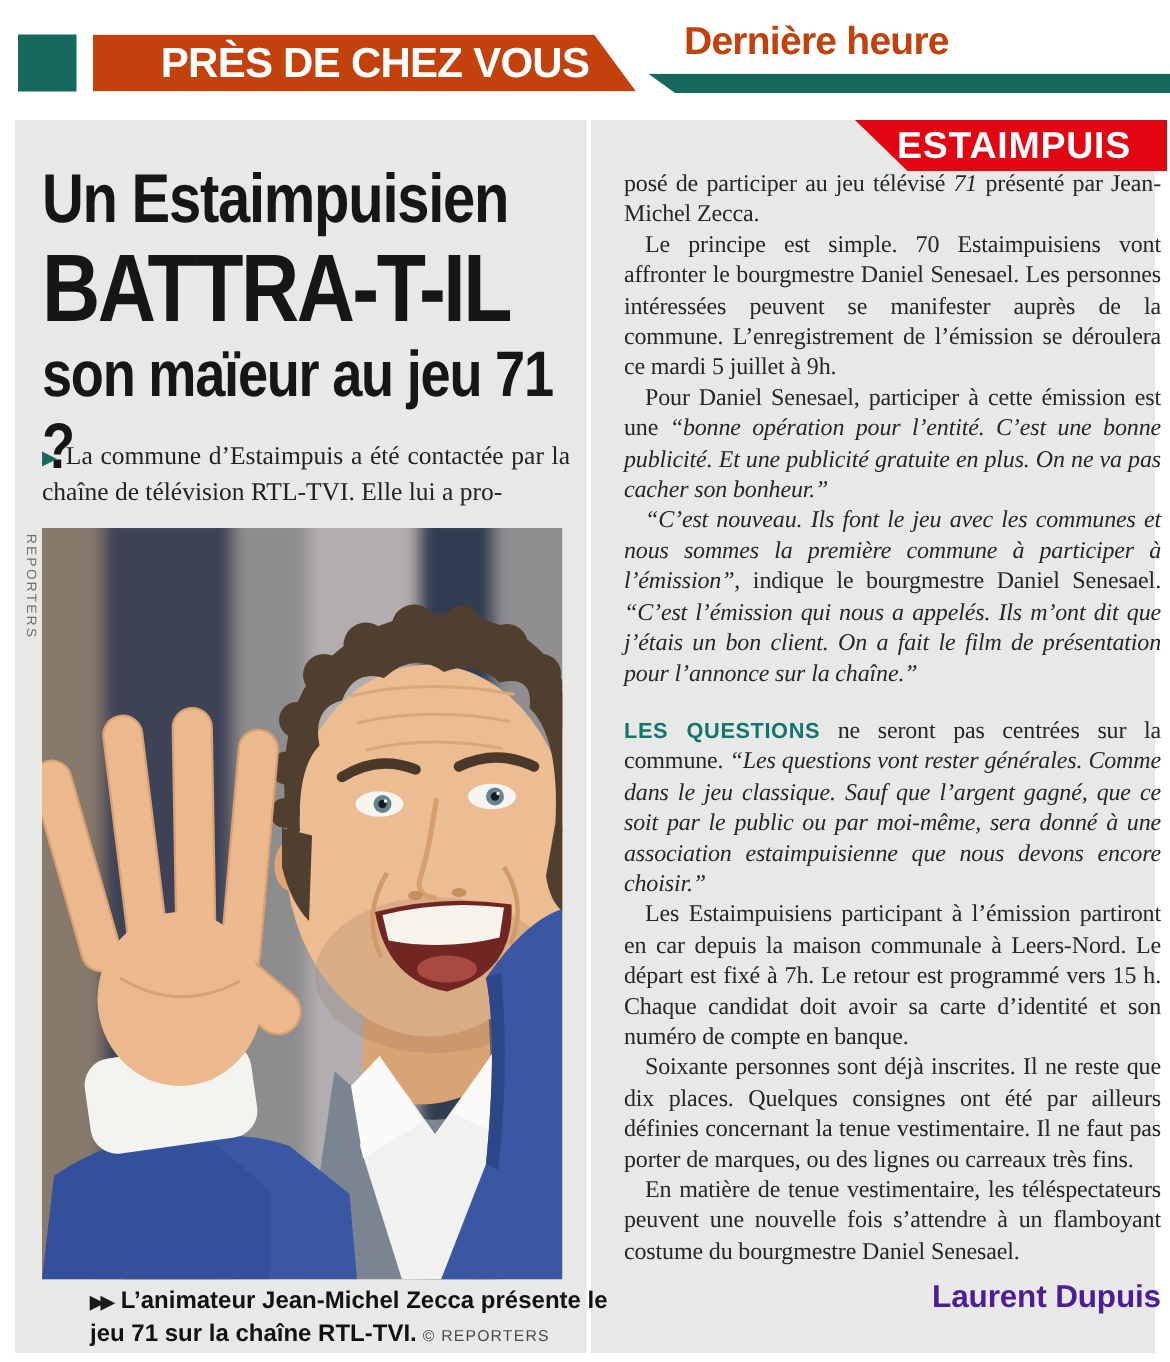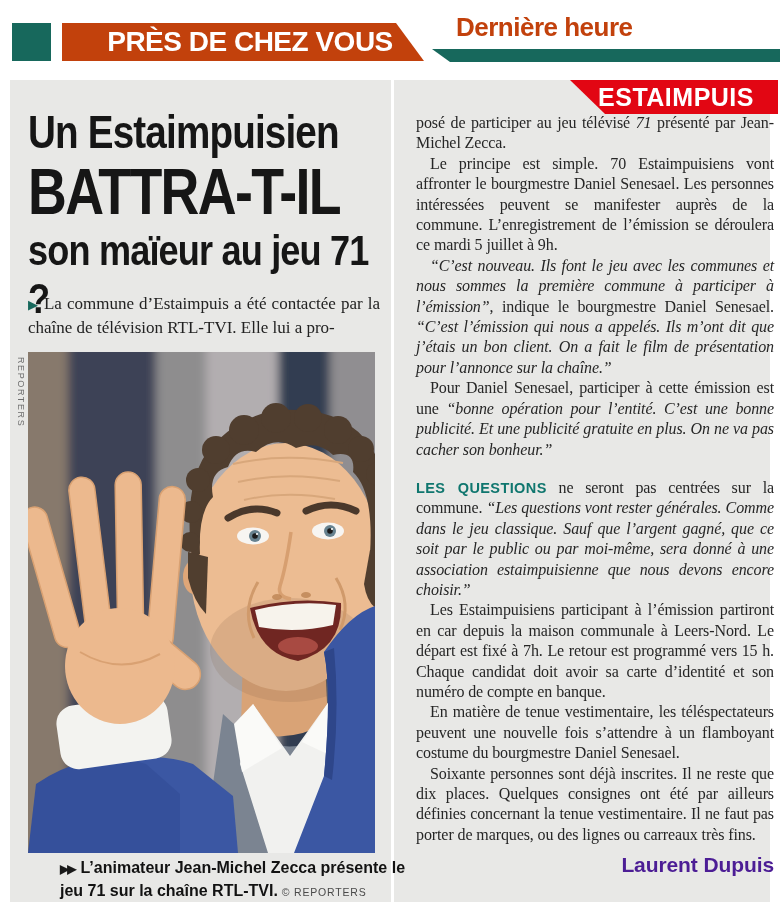--- a/index.html
+++ b/index.html
@@ -226,22 +226,22 @@
         <path d="M 52,300 Q 92,324 132,302" stroke="#d9a172" stroke-width="2" fill="none"></path>
       </g>
     </svg>
   </div>
 
   <div class="caption"><span class="cap-marker">▶▶</span><span>L’animateur Jean-Michel Zecca présente le jeu 71 sur la chaîne RTL-TVI.</span><span class="cap-credit">© REPORTERS</span></div>
 
   <div class="article">
     <p><span>posé de participer au jeu télévisé </span><span class="it">71</span><span> présenté par Jean-Michel Zecca.</span></p>
     <p class="indent">Le principe est simple. 70 Estaimpuisiens vont affronter le bourgmestre Daniel Senesael. Les personnes intéressées peuvent se manifester auprès de la commune. L’enregistrement de l’émission se déroulera ce mardi 5 juillet à 9h.</p>
+    <p class="indent"><span>Pour Daniel Senesael, participer à cette émission est une </span><span class="q">“bonne opération pour l’entité. C’est une bonne publicité. Et une publicité gratuite en plus. On ne va pas cacher son bonheur.”</span></p>
     <p class="indent"><span class="q">“C’est nouveau. Ils font le jeu avec les communes et nous sommes la première commune à participer à l’émission”</span><span>, indique le bourgmestre Daniel Senesael. </span><span class="q">“C’est l’émission qui nous a appelés. Ils m’ont dit que j’étais un bon client. On a fait le film de présentation pour l’annonce sur la chaîne.”</span></p>
-    <p class="indent"><span>Pour Daniel Senesael, participer à cette émission est une </span><span class="q">“bonne opération pour l’entité. C’est une bonne publicité. Et une publicité gratuite en plus. On ne va pas cacher son bonheur.”</span></p>
     <p class="gap-top"><span class="kicker">LES QUESTIONS</span><span> ne seront pas centrées sur la commune. </span><span class="q">“Les questions vont rester générales. Comme dans le jeu classique. Sauf que l’argent gagné, que ce soit par le public ou par moi-même, sera donné à une association estaimpuisienne que nous devons encore choisir.”</span></p>
     <p class="indent">Les Estaimpuisiens participant à l’émission partiront en car depuis la maison communale à Leers-Nord. Le départ est fixé à 7h. Le retour est programmé vers 15 h. Chaque candidat doit avoir sa carte d’identité et son numéro de compte en banque.</p>
+    <p class="indent">Soixante personnes sont déjà inscrites. Il ne reste que dix places. Quelques consignes ont été par ailleurs définies concernant la tenue vestimentaire. Il ne faut pas porter de marques, ou des lignes ou carreaux très fins.</p>
     <p class="indent">En matière de tenue vestimentaire, les téléspectateurs peuvent une nouvelle fois s’attendre à un flamboyant costume du bourgmestre Daniel Senesael.</p>
-    <p class="indent">Soixante personnes sont déjà inscrites. Il ne reste que dix places. Quelques consignes ont été par ailleurs définies concernant la tenue vestimentaire. Il ne faut pas porter de marques, ou des lignes ou carreaux très fins.</p>
     <div class="byline">Laurent Dupuis</div>
   </div>
 
 </div>
 
 </body></html>

